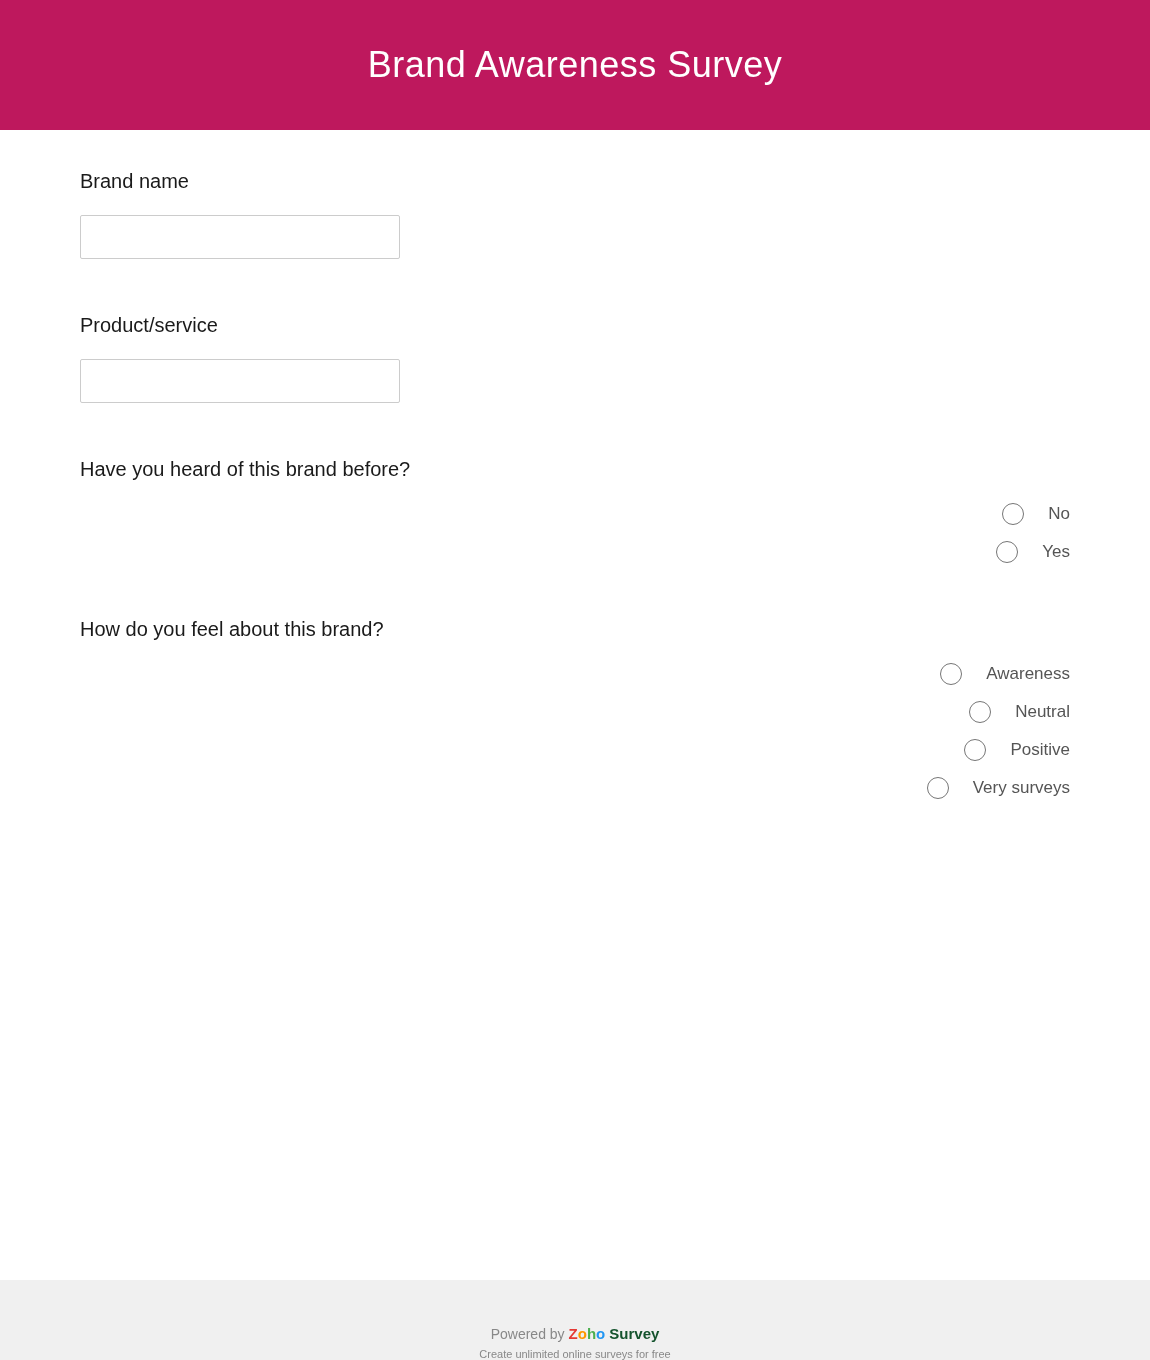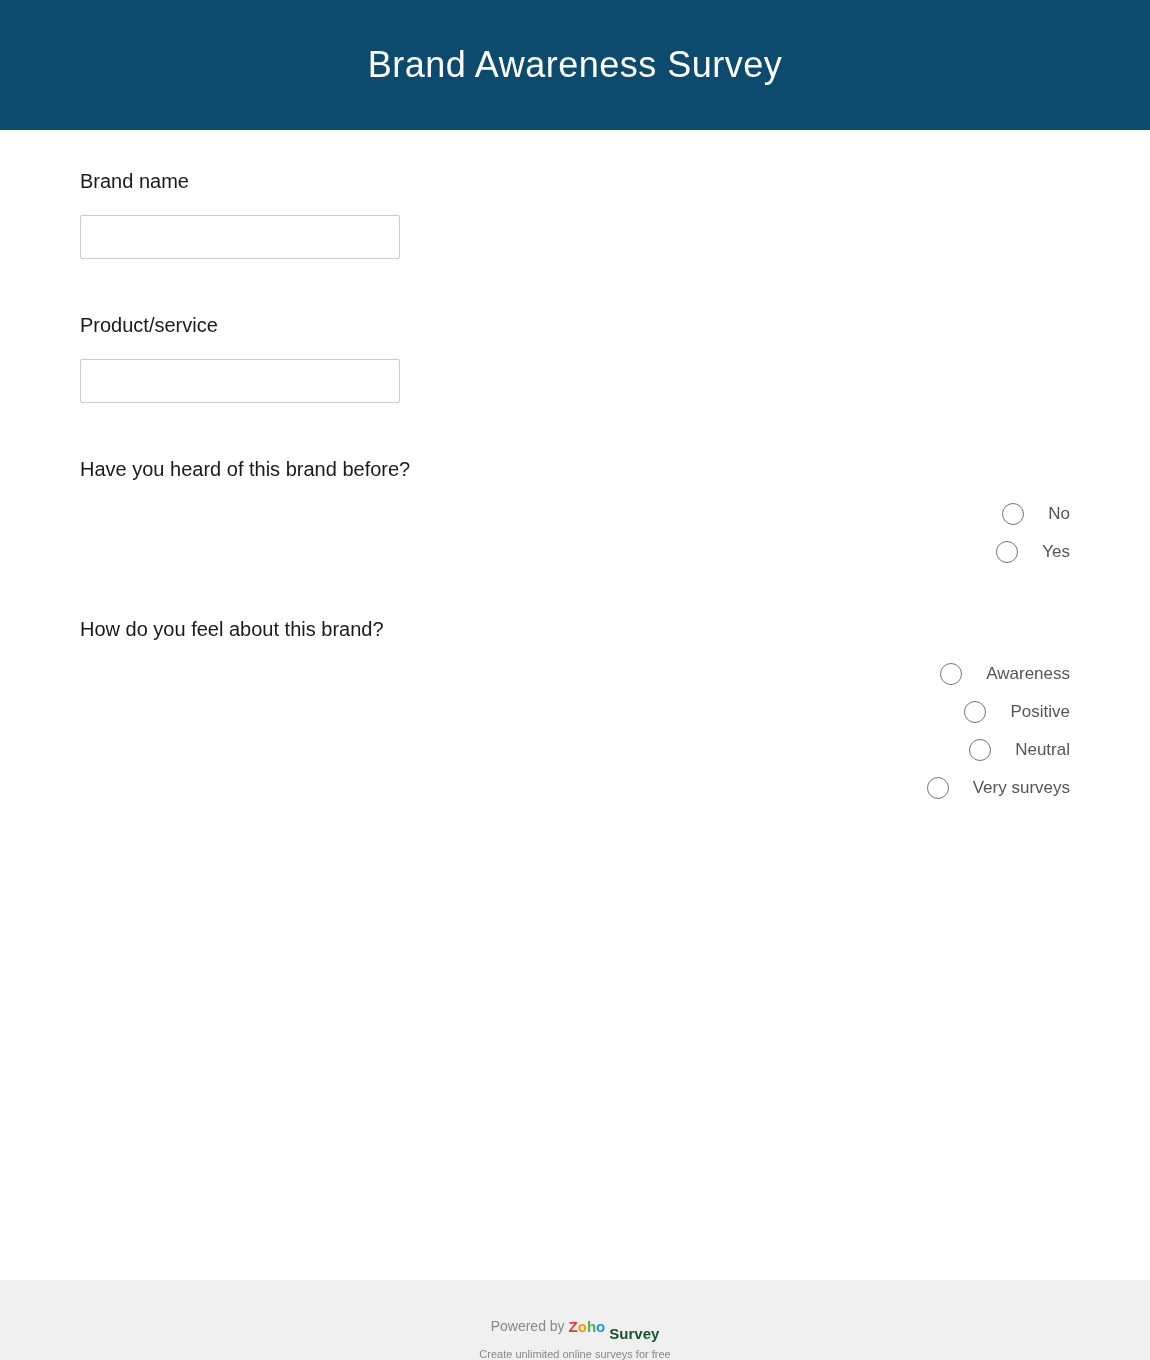--- a/index.html
+++ b/index.html
@@ -9,21 +9,21 @@
     }
 
     body {
       font-family: Arial, sans-serif;
       background-color: #f5f5f5;
       min-height: 1360px;
       width: 1150px;
     }
 
     .header {
-      background-color: #0c4a6e;
+      background-color: #be185d;
       width: 100%;
       padding: 44px 20px;
       text-align: left;
       min-height: 110px;
       display: flex;
       align-items: center;
       justify-content: center;
     }
 
     .header-title {
@@ -99,21 +99,21 @@
       flex-direction: column;
       align-items: center;
       justify-content: center;
       gap: 6px;
     }
 
     .footer-powered {
       font-size: 14px;
       color: #888888;
       display: flex;
-      align-items: center;
+      align-items: flex-end;
       gap: 4px;
     }
 
     .footer-tagline {
       font-size: 11px;
       color: #888888;
     }
 
     .zoho-logo {
       display: inline-flex;
@@ -169,26 +169,26 @@
   </div>
 
   <div class="question-section">
     <div class="question-label">How do you feel about this brand?</div>
     <div class="radio-group">
       <label class="radio-option">
         <input type="radio" name="brand_feeling" value="negative" style="">
         <span class="radio-label">Awareness</span>
       </label>
       <label class="radio-option">
+        <input type="radio" name="brand_feeling" value="neutral" style="">
+        <span class="radio-label">Neutral</span>
+      </label>
+      <label class="radio-option">
         <input type="radio" name="brand_feeling" value="positive" style="">
         <span class="radio-label">Positive</span>
-      </label>
-      <label class="radio-option">
-        <input type="radio" name="brand_feeling" value="neutral" style="">
-        <span class="radio-label">Neutral</span>
       </label>
       <label class="radio-option">
         <input type="radio" name="brand_feeling" value="very_positive" style="">
         <span class="radio-label">Very surveys</span>
       </label>
     </div>
   </div>
 
 </div>
 

